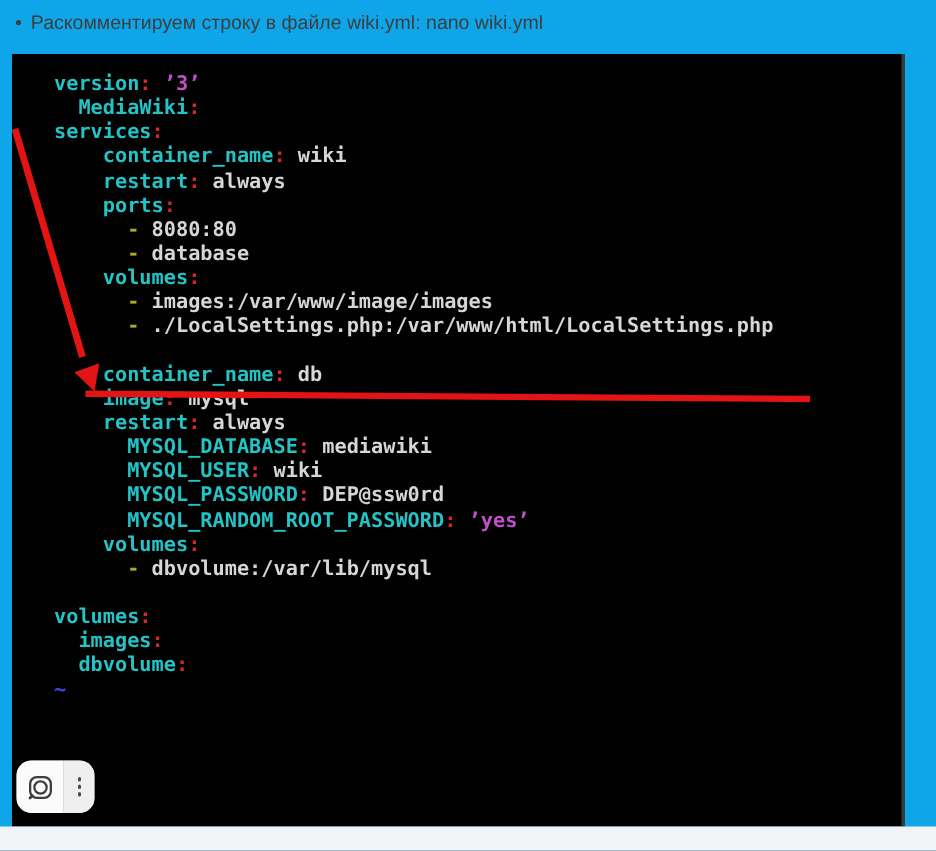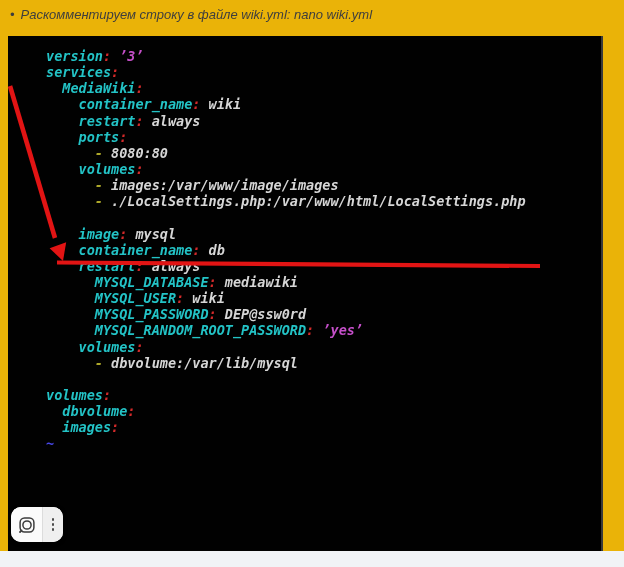--- a/index.html
+++ b/index.html
@@ -1,27 +1,27 @@
 <!DOCTYPE html>
 <html style="--terminal_bg: #010101; --key: #23c3c6; --punct: #d32a2a; --value: #d6d6d6; --dash: #ada72a; --string: #c44fc8; --tilde: #4646e6; --annotation: #e21414;"><head>
 <meta charset="utf-8">
 <style>
   * { margin:0; padding:0; box-sizing:border-box; }
   html,body { width:624px; height:567px; background:#fdfdfe; font-family:"Liberation Sans", sans-serif; }
-  .page { position:relative; width:624px; height:567px; overflow:hidden; background:#eab308;font-style:italic; }
+  .page { position:relative; width:624px; height:567px; overflow:hidden; background:#0ea5e9; }
 
   .caption { position:absolute; left:10px; top:7px; font-size:13px; color:#3e3e3e; white-space:pre; }
   .caption .bullet { margin-right:6px; }
 
   .bottom-strip { position:absolute; left:0; top:551px; width:624px; height:16px; background:#f1f3f6; }
 
   .terminal {
     position:absolute; left:8px; top:36px; width:595px; height:515px;
     background:var(--terminal_bg,#000); overflow:hidden;
-    padding:12px 0 0 38px;
+    padding:12px 0 0 28px;
     border-right:2px solid #3a3a3a;
   }
   .line {
     white-space:pre; height:16.15px; line-height:16.15px;
     font-family:"DejaVu Sans Mono","Liberation Mono",monospace;
     font-size:13.5px; font-weight:bold; color:var(--value,#d6d6d6);
   }
   .k { color:var(--key,#23c3c6); }
   .p { color:var(--punct,#d32a2a); }
   .v { color:var(--value,#d6d6d6); }
@@ -50,43 +50,44 @@
 </head>
 <body>
 
 <div class="page">
 
   <div class="caption"><span class="bullet">•</span><span>Раскомментируем строку в файле wiki.yml: nano wiki.yml</span></div>
 
   <div class="terminal">
     <div>
         <div class="line"><span class="k">version</span><span class="p">:</span><span class="v"> </span><span class="s">’3’</span></div>
+        <div class="line"><span class="v">  </span><span class="k">MediaWiki</span><span class="p">:</span></div>
         <div class="line"><span class="k">services</span><span class="p">:</span></div>
-        <div class="line"><span class="v">  </span><span class="k">MediaWiki</span><span class="p">:</span></div>
         <div class="line"><span class="v">    </span><span class="k">container_name</span><span class="p">:</span><span class="v"> wiki</span></div>
         <div class="line"><span class="v">    </span><span class="k">restart</span><span class="p">:</span><span class="v"> always</span></div>
         <div class="line"><span class="v">    </span><span class="k">ports</span><span class="p">:</span></div>
         <div class="line"><span class="v">      </span><span class="d">-</span><span class="v"> 8080:80</span></div>
+        <div class="line"><span class="v">      </span><span class="d">-</span><span class="v"> database</span></div>
         <div class="line"><span class="v">    </span><span class="k">volumes</span><span class="p">:</span></div>
         <div class="line"><span class="v">      </span><span class="d">-</span><span class="v"> images:/var/www/image/images</span></div>
         <div class="line"><span class="v">      </span><span class="d">-</span><span class="v"> ./LocalSettings.php:/var/www/html/LocalSettings.php</span></div>
         <div class="line"> </div>
+        <div class="line"><span class="v">    </span><span class="k">container_name</span><span class="p">:</span><span class="v"> db</span></div>
         <div class="line"><span class="v">    </span><span class="k">image</span><span class="p">:</span><span class="v"> mysql</span></div>
-        <div class="line"><span class="v">    </span><span class="k">container_name</span><span class="p">:</span><span class="v"> db</span></div>
         <div class="line"><span class="v">    </span><span class="k">restart</span><span class="p">:</span><span class="v"> always</span></div>
         <div class="line"><span class="v">      </span><span class="k">MYSQL_DATABASE</span><span class="p">:</span><span class="v"> mediawiki</span></div>
         <div class="line"><span class="v">      </span><span class="k">MYSQL_USER</span><span class="p">:</span><span class="v"> wiki</span></div>
         <div class="line"><span class="v">      </span><span class="k">MYSQL_PASSWORD</span><span class="p">:</span><span class="v"> DEP@ssw0rd</span></div>
         <div class="line"><span class="v">      </span><span class="k">MYSQL_RANDOM_ROOT_PASSWORD</span><span class="p">:</span><span class="v"> </span><span class="s">’yes’</span></div>
         <div class="line"><span class="v">    </span><span class="k">volumes</span><span class="p">:</span></div>
         <div class="line"><span class="v">      </span><span class="d">-</span><span class="v"> dbvolume:/var/lib/mysql</span></div>
         <div class="line"> </div>
         <div class="line"><span class="k">volumes</span><span class="p">:</span></div>
+        <div class="line"><span class="v">  </span><span class="k">images</span><span class="p">:</span></div>
         <div class="line"><span class="v">  </span><span class="k">dbvolume</span><span class="p">:</span></div>
-        <div class="line"><span class="v">  </span><span class="k">images</span><span class="p">:</span></div>
         <div class="line"><span class="b">~</span></div>
       </div>
   </div>
 
   <div class="bottom-strip"></div>
 
   <svg class="annotation-svg" viewBox="0 0 624 567">
     <line x1="10" y1="86" x2="55" y2="238" stroke="#e21414" stroke-width="4.6"></line>
     <polygon points="63,261 66.2,242.2 49.6,248.2" fill="#e21414"></polygon>
     <line x1="57" y1="262.5" x2="540" y2="266" stroke="#e21414" stroke-width="4.2"></line>

